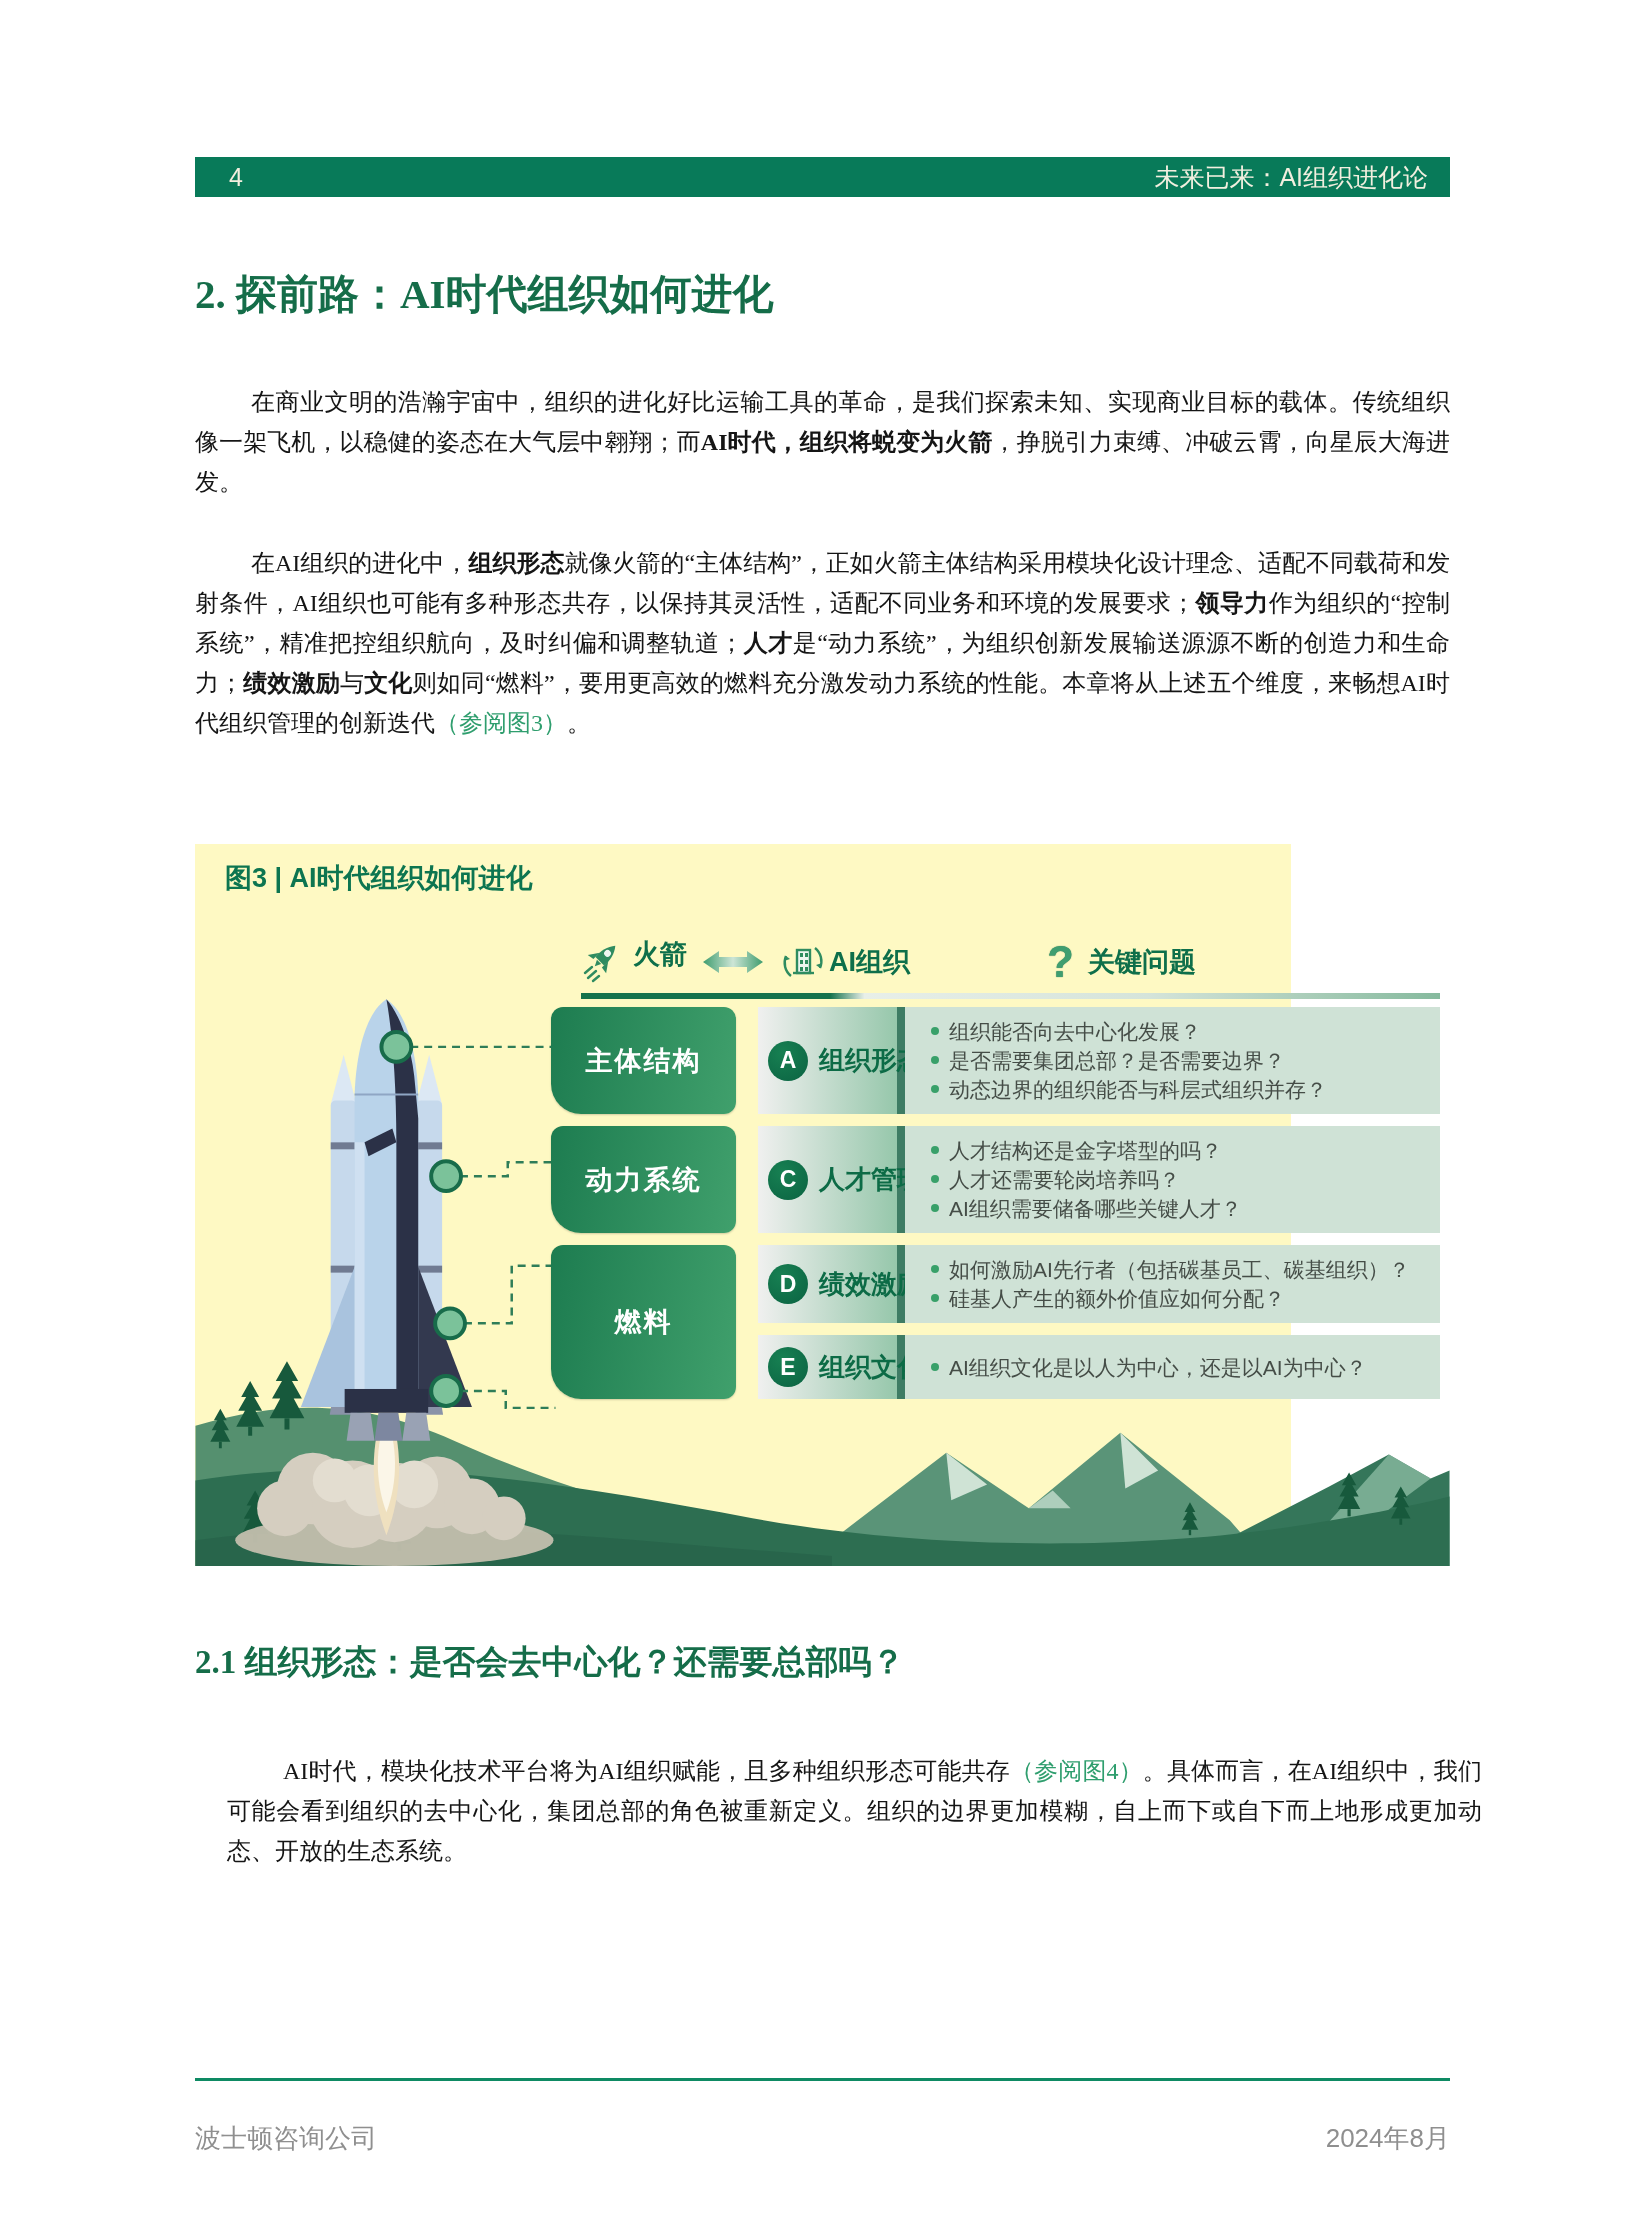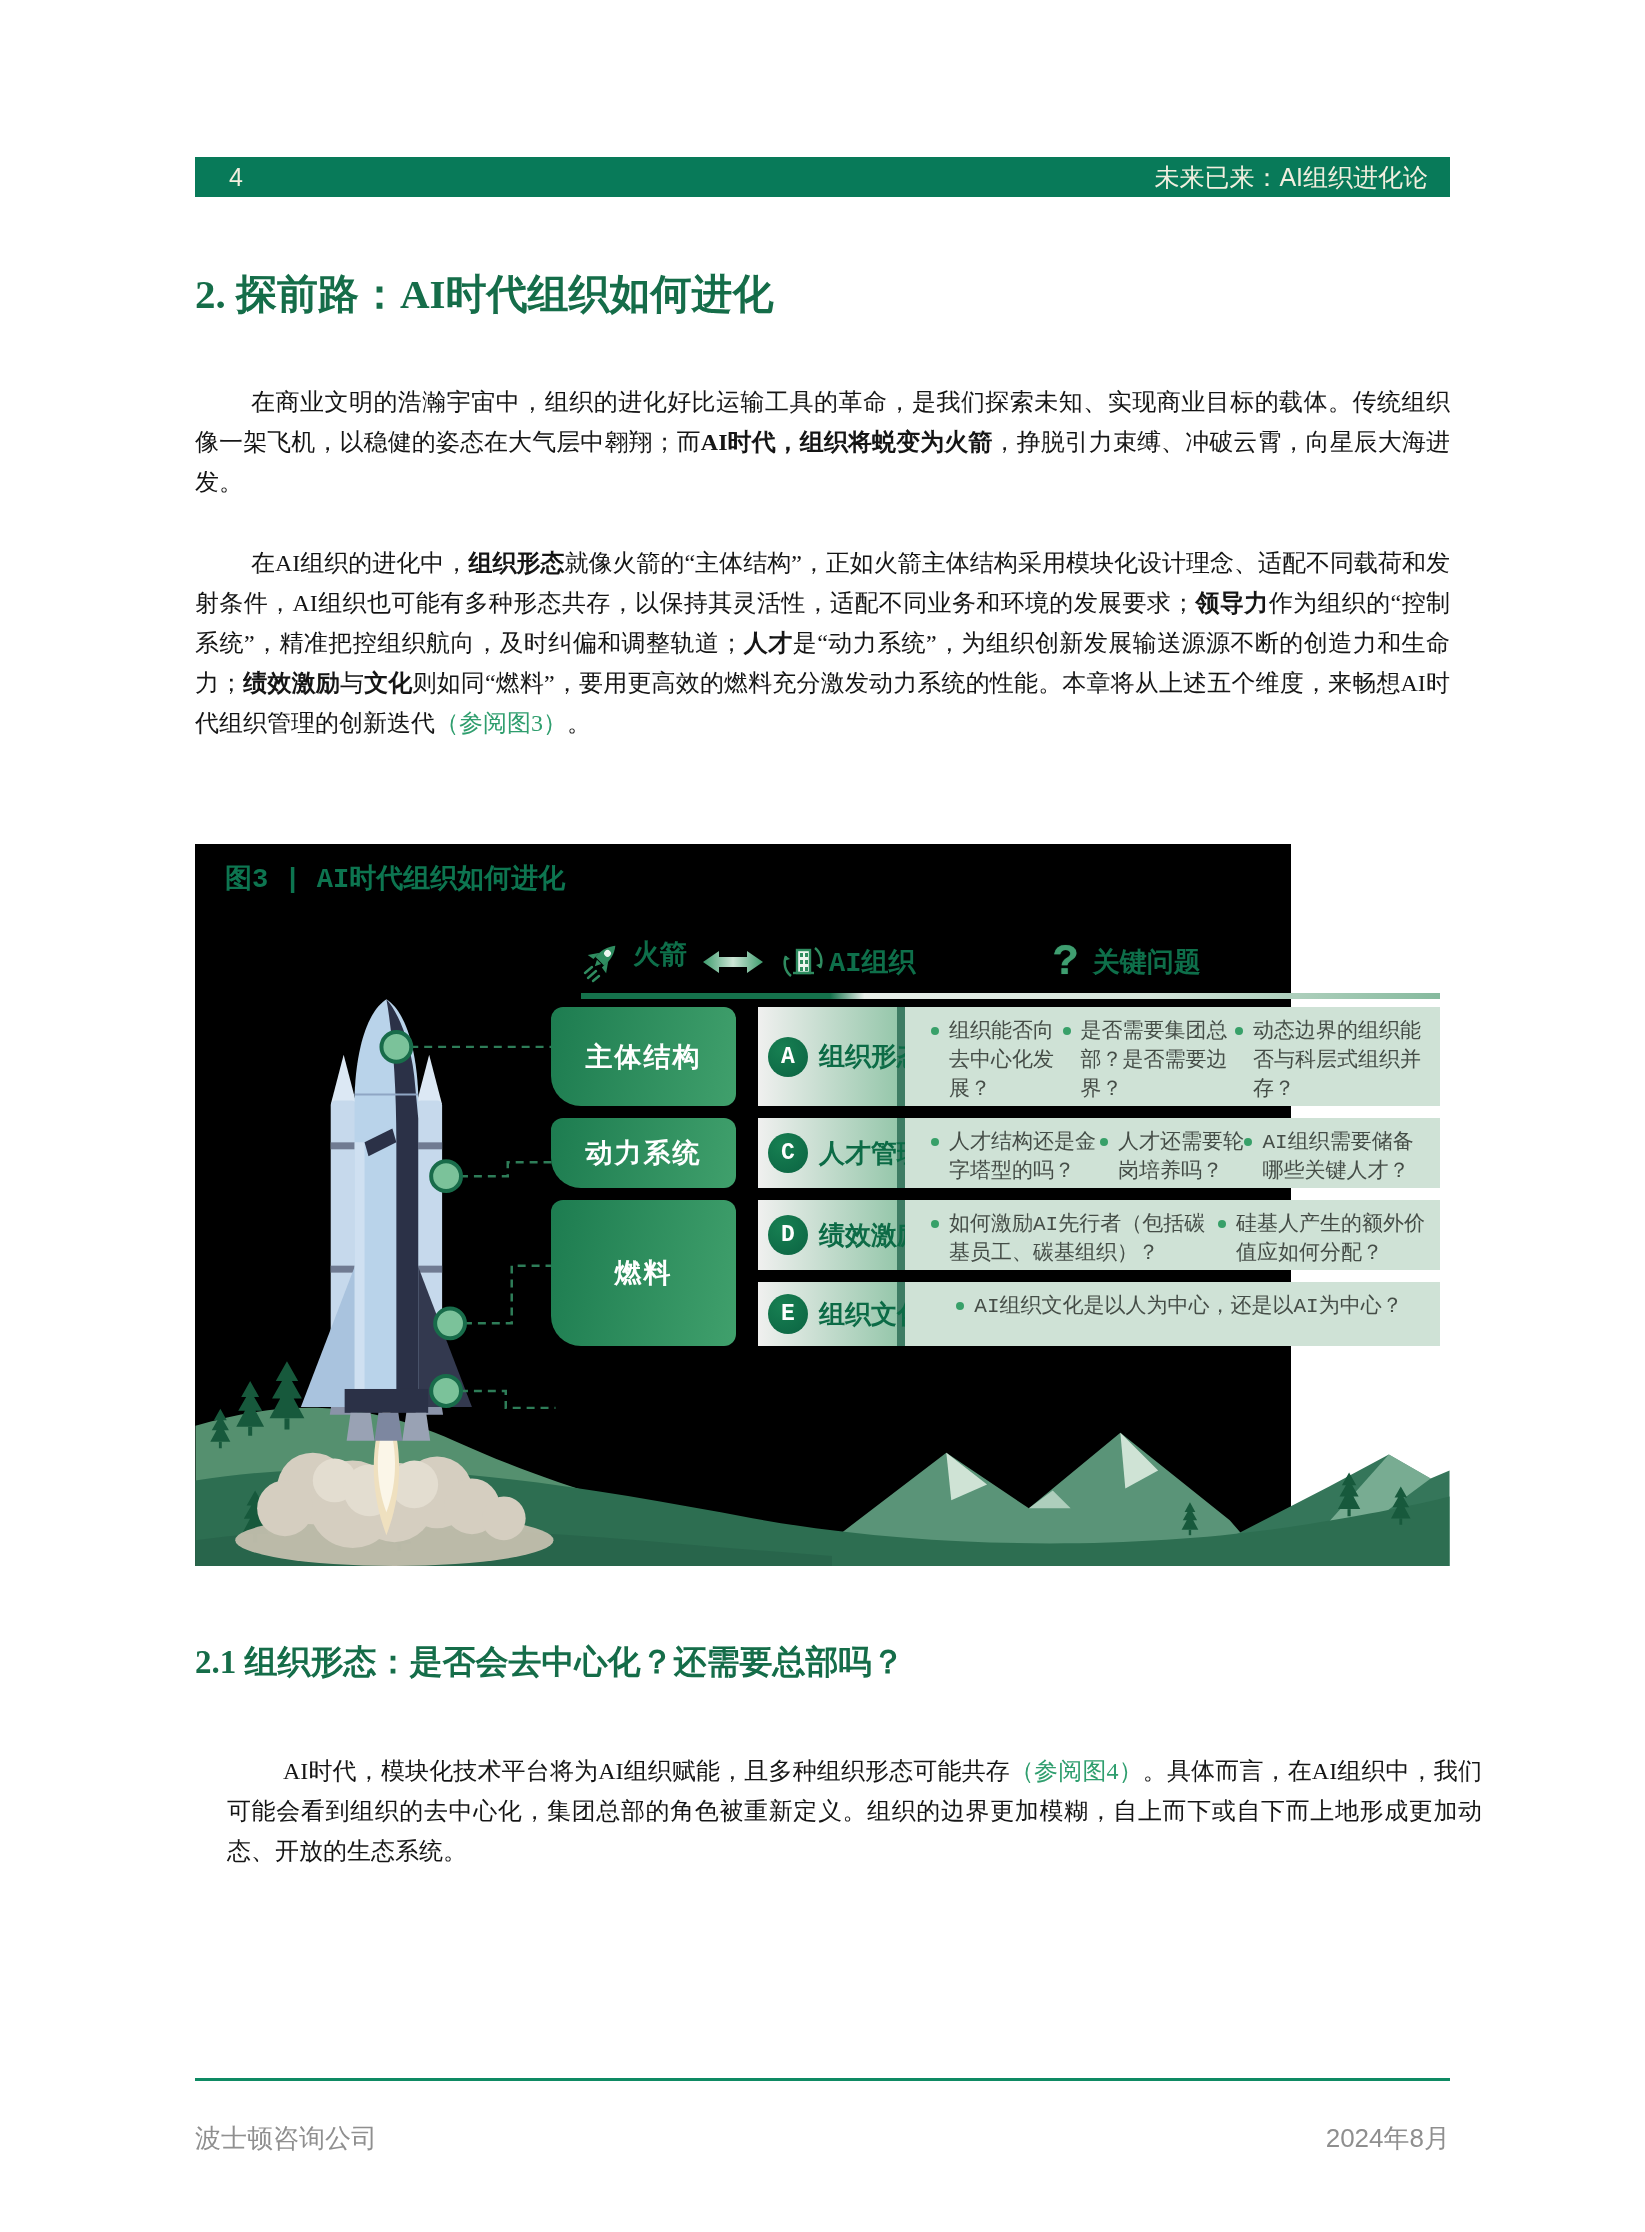--- a/index.html
+++ b/index.html
@@ -13,22 +13,22 @@
   
   .h1{position:absolute;left:195px;top:267px;width:1255px;font-size:41px;font-weight:700;color:#156d49;}
   .h2{position:absolute;left:195px;top:1640px;width:1255px;font-size:33px;font-weight:700;color:#156d49;}
   
   .body-par{position:absolute;left:195px;width:1255px;font-size:24px;line-height:40px;
             text-align:justify;text-indent:56px;color:#151515;}
   .p1{top:358px;} .p2{top:519px;} .p3{top:1727px;margin-left:32px;}
   .seg-green{color:#2f9e6e;cursor:pointer;}
   .seg-b{font-weight:700;}
   
-  .figure{position:absolute;left:195px;top:844px;width:1096px;height:722px;background:#000000;
-          font-family:Liberation Mono, monospace;}
+  .figure{position:absolute;left:195px;top:844px;width:1096px;height:722px;background:#fef9c3;
+          font-family:Liberation Sans, sans-serif;}
   .fig-title{position:absolute;left:30px;top:16px;font-size:27px;font-weight:700;color:#0d7550;}
   .fig-svg{position:absolute;left:0;top:0;width:1255px;height:722px;}
   .legend{position:absolute;left:386px;top:92px;display:flex;align-items:center;z-index:3;}
   .legend-label{font-size:27px;font-weight:700;color:#0e6f4a;}
   .legend .ic{display:inline-block;vertical-align:middle;}
   .legend-q{margin-left:137px;display:flex;align-items:center;}
   .qmark{font-size:44px;font-weight:700;color:#3f9e70;line-height:40px;margin-right:14px;
          text-shadow:0 0 1px #1e6b47;}
   .legend-underline{position:absolute;left:386px;top:149px;width:859px;height:6px;z-index:3;
       background:linear-gradient(90deg,#15724c 0%,#15724c 29%,#e8efe9 33%,#d5e4da 66%,#86ba9e 100%);}
@@ -43,22 +43,22 @@
   .fig-row-right{display:flex;min-height:64px;}
   .fig-row-right + .fig-row-right{margin-top:12px;}
   .mid-cell{width:129px;flex:0 0 auto;display:flex;align-items:center;gap:11px;padding-left:10px;
             background:linear-gradient(90deg,#f0f0ef 0%,#96c7ab 100%);
             border-right:8px solid #3e7c64;}
   .letter-badge{width:40px;height:40px;border-radius:50%;flex:0 0 auto;
                 background:radial-gradient(circle at 35% 30%,#178052,#0b6342);
                 color:#ffffff;font-size:23px;font-weight:700;
                 display:flex;align-items:center;justify-content:center;}
   .dim-label{font-size:26px;font-weight:700;color:#0c6b46;white-space:nowrap;}
-  .q-panel{flex:1;background:#cfe2d6;display:flex;flex-direction:row;justify-content:center;
-           padding:10px 12px 2px 26px;box-sizing:border-box;}
+  .q-panel{flex:1;background:#cfe2d6;display:flex;flex-direction:column;justify-content:center;
+           padding:10px 12px 10px 26px;box-sizing:border-box;}
   .q-item{font-size:21px;line-height:29px;color:#454d47;display:flex;}
   .q-item::before{content:"";width:8px;height:8px;border-radius:50%;background:#38a069;
                   flex:0 0 auto;margin:10px 10px 0 0;}
   
   .footer{position:absolute;left:195px;top:2078px;width:1255px;border-top:3px solid #0e8a63;
           padding-top:40px;display:flex;justify-content:space-between;
           font-family:"Liberation Sans","DejaVu Sans",sans-serif;font-size:26px;color:#8f8f8f;}
 </style>
 </head>
 <body>

